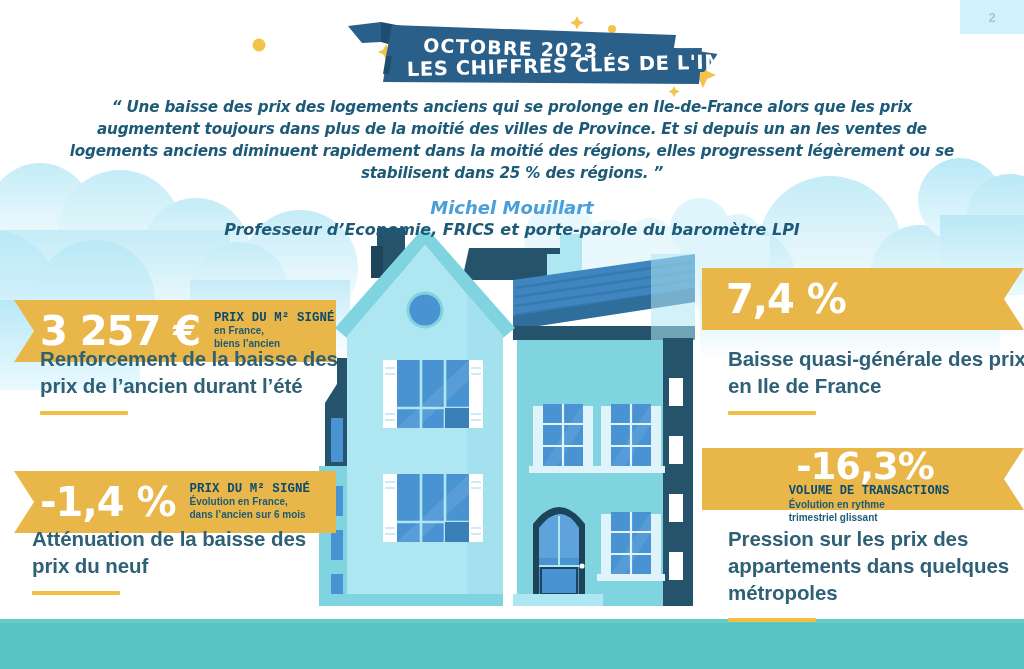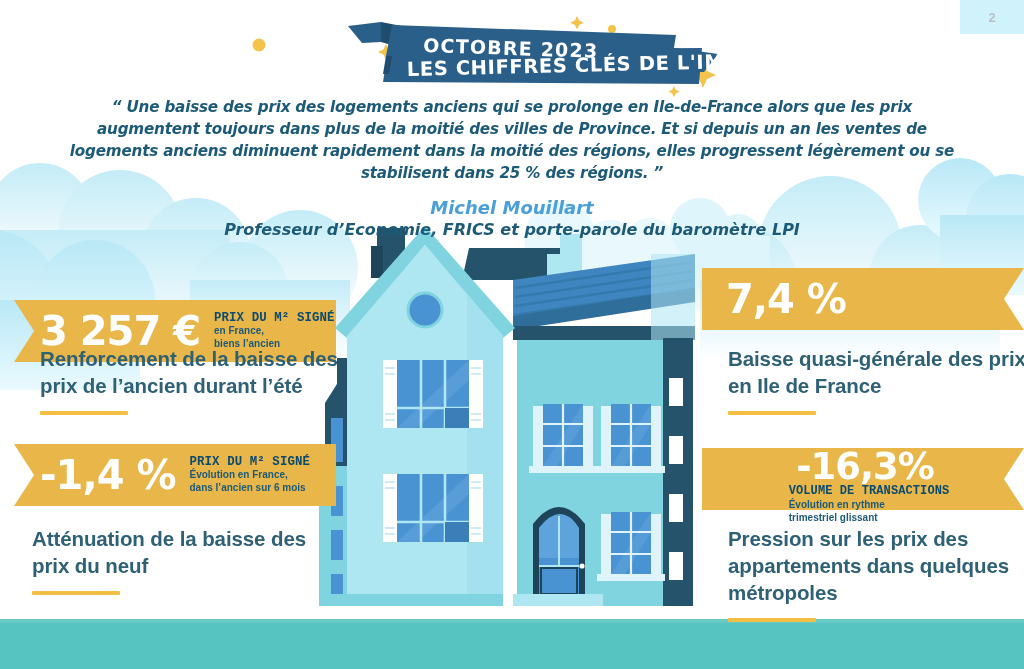--- a/index.html
+++ b/index.html
@@ -370,21 +370,21 @@
     </svg>
     <div class="content" style="padding-left:24px;text-align:center;">
       <div class="big-num" style="font-size:40px; margin-right:14px;">7,4 %</div>
     </div>
   </div>
   <div class="headline" style="left:728px; top:345px; width:300px;">
     <h3>Baisse quasi-générale des prix en Ile de France</h3>
     <div class="rule"></div>
   </div>
 
-  <div class="banner" style="left:14px; top:444px; width:322px;">
+  <div class="banner" style="left:14px; top:471px; width:322px;">
     <svg class="shape" viewBox="0 0 322 62" preserveAspectRatio="none">
       <path d="M0 0 L322 0 L322 62 L0 62 L20 31 Z" fill="#e9b749"></path>
     </svg>
     <div class="content" style="padding-left:26px;">
       <div class="big-num" style="font-size:40px; margin-right:14px;">-1,4 %</div>
       <div class="lab-wrap">
         <div class="lab-title">PRIX DU M² SIGNÉ</div>
         <div class="lab-sub">Évolution en France,</div>
         <div class="lab-sub">dans l’ancien sur 6 mois</div>
       </div>

